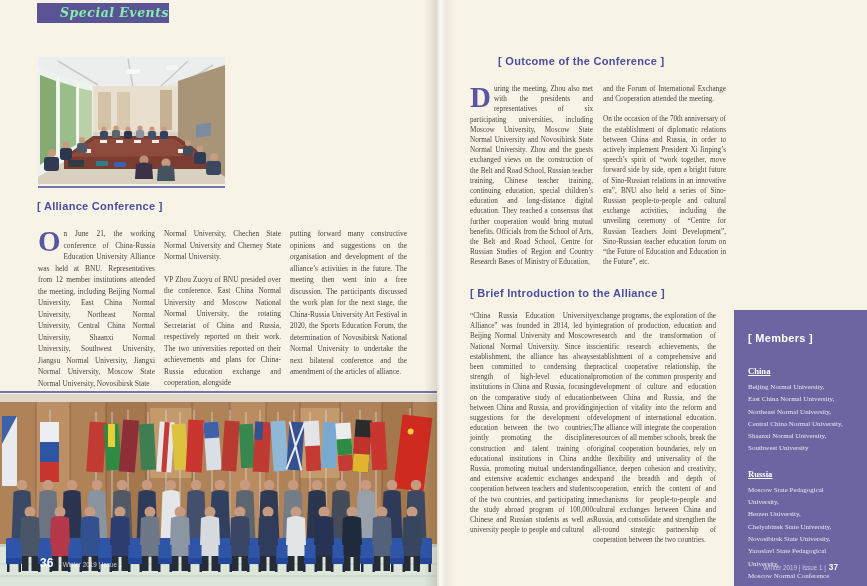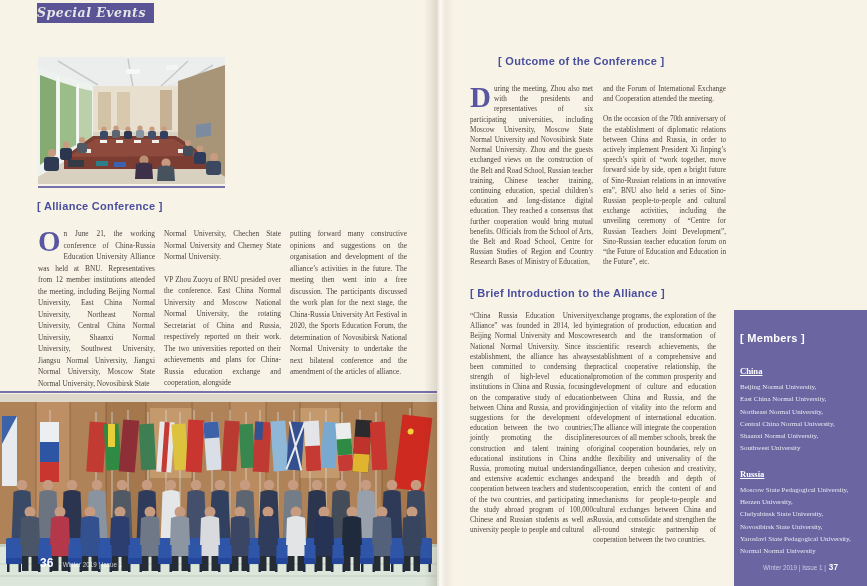--- a/index.html
+++ b/index.html
@@ -1,20 +1,20 @@
 <!DOCTYPE html>
 <html><head>
 <meta charset="utf-8">
 <style>
   html,body{margin:0;padding:0;background:#e9e5da;}
   .canvas{position:relative;width:867px;height:586px;background:#f8f3e7;overflow:hidden;
           font-family:"Liberation Serif",serif;color:#4b4541;}
   
-  .tag{position:absolute;left:37px;top:3px;width:117px;height:20px;background:#5a5497;
-       color:#e5e5e5;font:italic 700 12.5px "DejaVu Serif",serif;text-align:left;line-height:20px;
+  .tag{position:absolute;left:37px;top:3px;width:132px;height:20px;background:#5a5497;
+       color:#86efac;font:italic 700 12.5px "DejaVu Serif",serif;text-align:right;line-height:20px;
        letter-spacing:.5px;}
   
   .photo1{position:absolute;left:38px;top:57px;width:187px;height:127px;}
   .photo1-rule{position:absolute;left:38px;top:186px;width:187px;height:2px;background:#7670ab;}
   .rule-left-bottom{position:absolute;left:0;top:391px;width:437px;height:2px;background:#7670ab;}
   .photo2{position:absolute;left:0;top:394px;width:437px;height:192px;}
   
   .sec-title{position:absolute;font:700 11px "Liberation Sans",sans-serif;color:#4a4e9e;
              letter-spacing:.3px;white-space:nowrap;}
   .t-alliance{left:37px;top:200px;}
@@ -26,21 +26,21 @@
   .cols-left .col{width:117px;}
   .cols-left p{font-size:7.4px;line-height:11.5px;margin:0 0 11.2px;}
   .cols-right{left:470px;top:84px;width:256px;gap:10px;}
   .cols-brief{left:470px;top:311px;width:256px;}
   .cols-right .col,.cols-brief .col{width:123px;}
   .cols-right p,.cols-brief p{font-size:7.2px;line-height:10.2px;margin:0 0 10px;}
   .col p{text-align:justify;}
   .dropcap{float:left;font:700 29px/25px "Liberation Serif",serif;color:#5a55a0;margin:1px 3px 0 0;}
   
   .members{position:absolute;left:734px;top:310px;width:133px;height:276px;background:#6b65a2;
-           color:#fff;box-sizing:border-box;padding:22px 14px 0 6px;}
+           color:#fff;box-sizing:border-box;padding:22px 14px 0 14px;}
   .members-title{font:700 11px "Liberation Sans",sans-serif;letter-spacing:.3px;margin-bottom:22px;}
   .country{font:700 8.6px "Liberation Serif",serif;margin:0 0 5px;text-decoration:underline;}
   .uni{display:block;font-size:7px;line-height:12.3px;color:rgba(255,255,255,.85);}
   .group{margin-bottom:14px;}
   .members-footer{position:absolute;left:0;bottom:14px;width:100%;text-align:center;
                   font:6.3px "Liberation Sans",sans-serif;color:#cfcbe6;}
   .members-footer b{font-size:8.2px;color:#fff;margin-left:3px;}
   
   .footer-left{position:absolute;left:40px;top:556px;font:6.3px "Liberation Sans",sans-serif;
                color:rgba(255,255,255,.75);}
@@ -324,21 +324,21 @@
       <span class="uni">Shaanxi Normal University,</span>
       <span class="uni">Southwest University</span>
     </div>
     <div class="group">
       <div class="country">Russia</div>
       <span class="uni">Moscow State Pedagogical University,</span>
       <span class="uni">Herzen University,</span>
       <span class="uni">Chelyabinsk State University,</span>
       <span class="uni">Novosibirsk State University,</span>
       <span class="uni">Yaroslavl State Pedagogical University,</span>
-      <span class="uni">Normal Normal University</span>
+      <span class="uni">Moscow Normal Conference</span>
     </div>
     <div class="members-footer">
       <span>Winter 2019  |  Issue 1  |</span><b>37</b>
     </div>
   </aside>
 
   <div class="gutter"></div>
 </div>
 
 </body></html>

